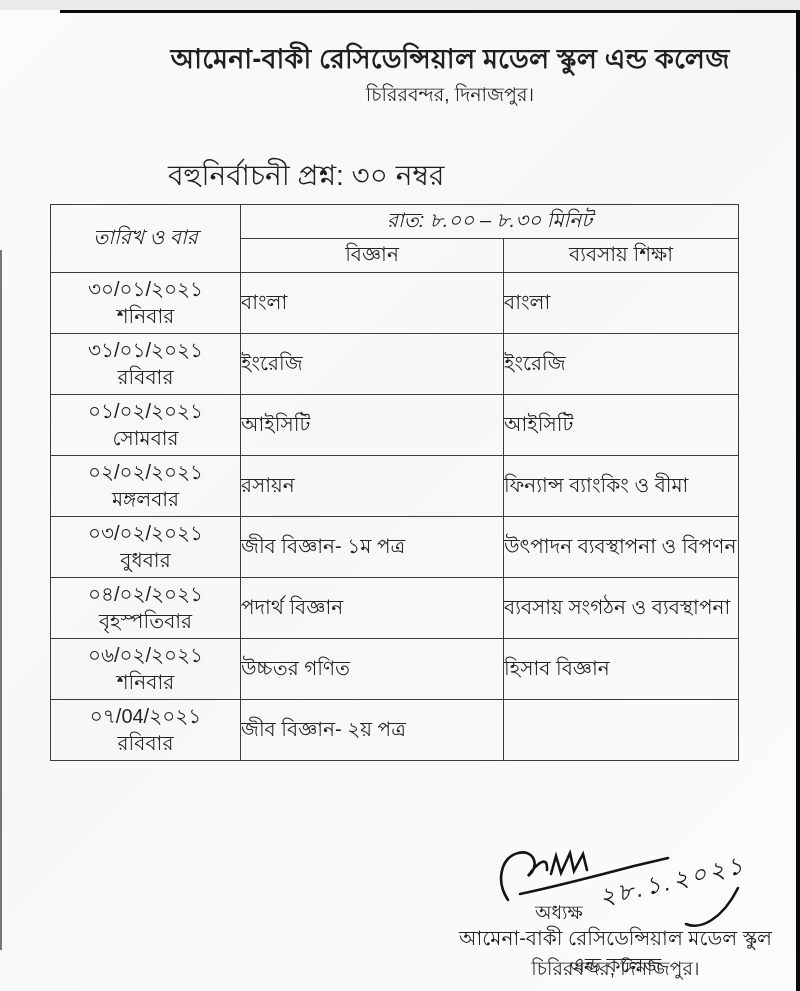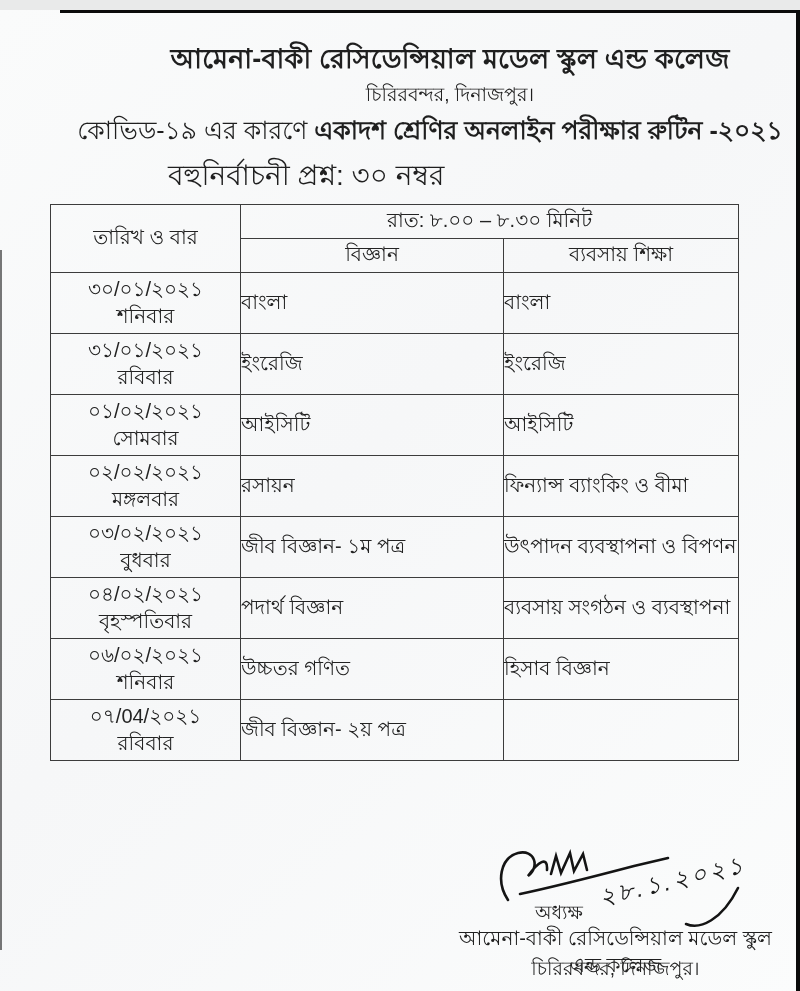--- a/index.html
+++ b/index.html
@@ -35,21 +35,21 @@
     border-collapse:collapse;table-layout:fixed;
   }
   table.routine th,table.routine td{
     border:1.6px solid #3c3c3c;
     font-weight:normal;font-size:20px;color:#232323;
     padding:0;
   }
   col.c-date{width:190px;}
   col.c-sci{width:263px;}
   col.c-bus{width:235px;}
-  tr.h1{height:30px;}
+  tr.h1{height:30px;font-style:italic;}
   tr.h2{height:32px;}
   tr.data-row{height:61px;}
   th.date-head{text-align:center;font-size:20px;}
   th.slot-head{text-align:center;font-size:20px;}
   th.group-head{text-align:center;font-size:20px;}
   td.date-cell{text-align:center;line-height:1.35;font-size:20px;}
   td.subj-cell{text-align:left;padding-left:14px;font-size:20px;vertical-align:middle;}
 
   .notes{position:absolute;left:36px;top:716px;font-size:20px;line-height:33px;}
   .notes .note-row{white-space:nowrap;}
@@ -70,21 +70,20 @@
 
 <div class="page">
 
   <div class="edge edge-top"></div>
   <div class="edge edge-right"></div>
   <div class="edge edge-bottom"></div>
   <div class="edge edge-left"></div>
 
   <div class="center-line school-title">আমেনা-বাকী রেসিডেন্সিয়াল মডেল স্কুল এন্ড কলেজ</div>
   <div class="center-line school-sub">চিরিরবন্দর, দিনাজপুর।</div>
-  <div class="center-line routine-line"><span>কোভিড-১৯ এর কারণে </span><span class="bold">একাদশ শ্রেণির অনলাইন পরীক্ষার রুটিন -২০২১</span></div>
   <div class="meta-line meta-mcq">বহুনির্বাচনী প্রশ্ন: ৩০ নম্বর</div>
 
   <table class="routine">
     <colgroup>
         <col class="c-date">
         <col class="c-sci">
         <col class="c-bus">
       </colgroup>
     <thead>
       <tr class="h1">

